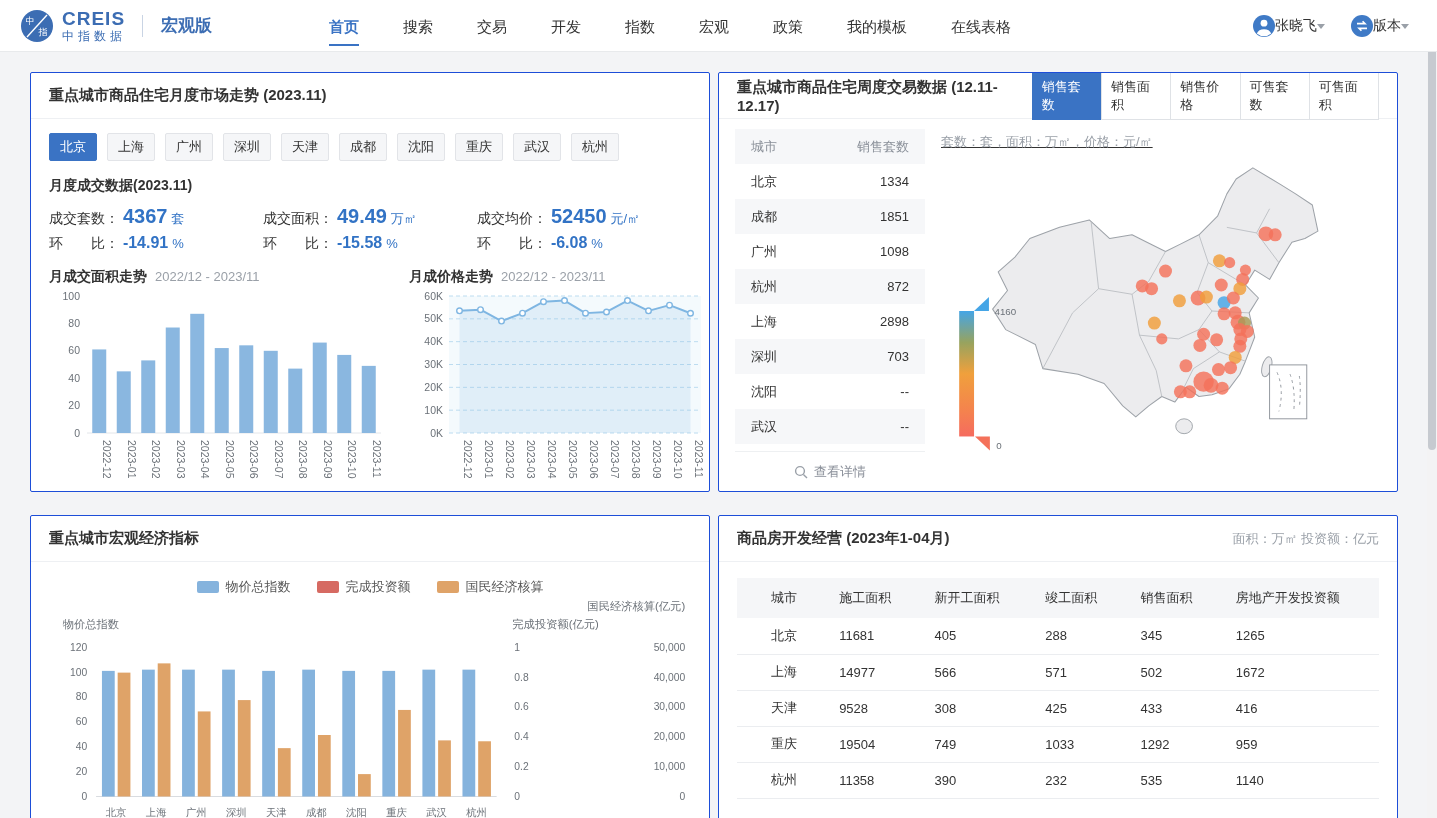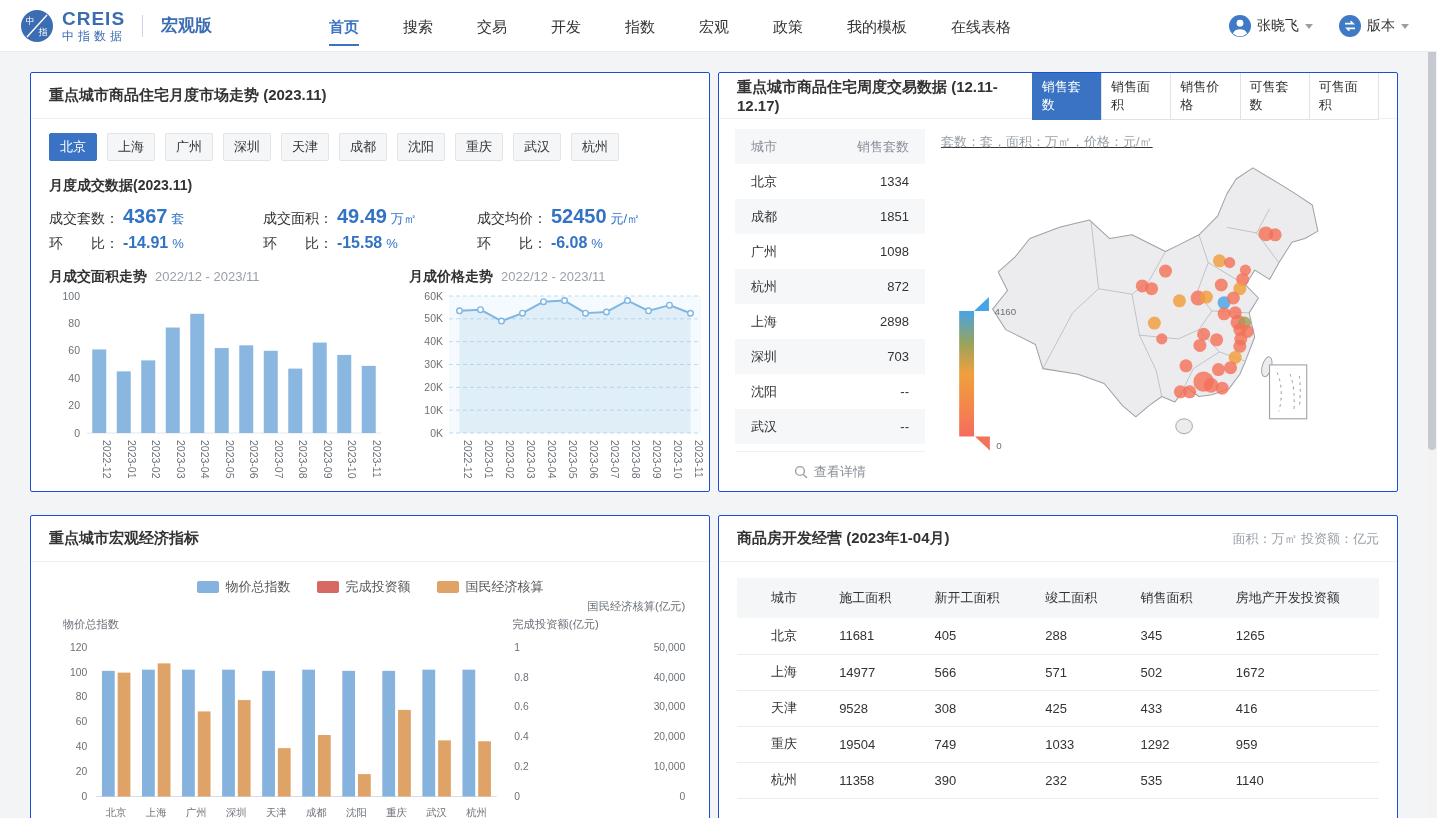--- a/index.html
+++ b/index.html
@@ -12,21 +12,21 @@
   .brand-text { line-height:1; }
   .brand-name { font-size:19px; font-weight:bold; color:#3c6db3; letter-spacing:1px; }
   .brand-sub { font-size:12px; color:#3c6db3; letter-spacing:4px; margin-top:2px; }
   .brand-divider { width:1px; height:22px; background:#c9d4e4; margin:0 10px 0 8px; }
   .brand-edition { font-size:17px; font-weight:bold; color:#3c6db3; }
   .nav { display:flex; gap:40px; margin-left:115px; }
   .nav-item { font-size:15px; color:#333; cursor:pointer; padding:16px 2px 13px; position:relative; }
   .nav-item.active { color:#3a73c4; font-weight:bold; }
   .nav-item.active::after { content:""; position:absolute; left:50%; transform:translateX(-50%); bottom:4px; width:30px; height:2px; background:#3a73c4; }
   .user-area { margin-left:auto; display:flex; align-items:center; gap:26px; }
-  .user, .version { display:flex; align-items:center; gap:6px; cursor:pointer; font-size:14px; color:#333; }
+  .user, .version { display:flex; align-items:center; gap:0; cursor:pointer; font-size:14px; color:#333; }
   .caret { width:0; height:0; border-left:4px solid transparent; border-right:4px solid transparent; border-top:5px solid #9aa0a8; margin-top:2px; }
 
   
   main { position:absolute; top:52px; left:0; padding:20px 30px; display:grid; grid-template-columns:680px 680px; grid-template-rows:420px 420px; gap:23px 8px; }
   .panel { background:#fff; border:1px solid #1d4ed8; border-radius:2px; overflow:hidden; }
   .panel-head { height:46px; display:flex; align-items:center; justify-content:space-between; padding:0 18px; border-bottom:1px solid #eef0f3; }
   .panel-title { font-size:15px; font-weight:bold; color:#333; }
   .panel-note { font-size:13px; color:#9aa0a8; }
 
   

